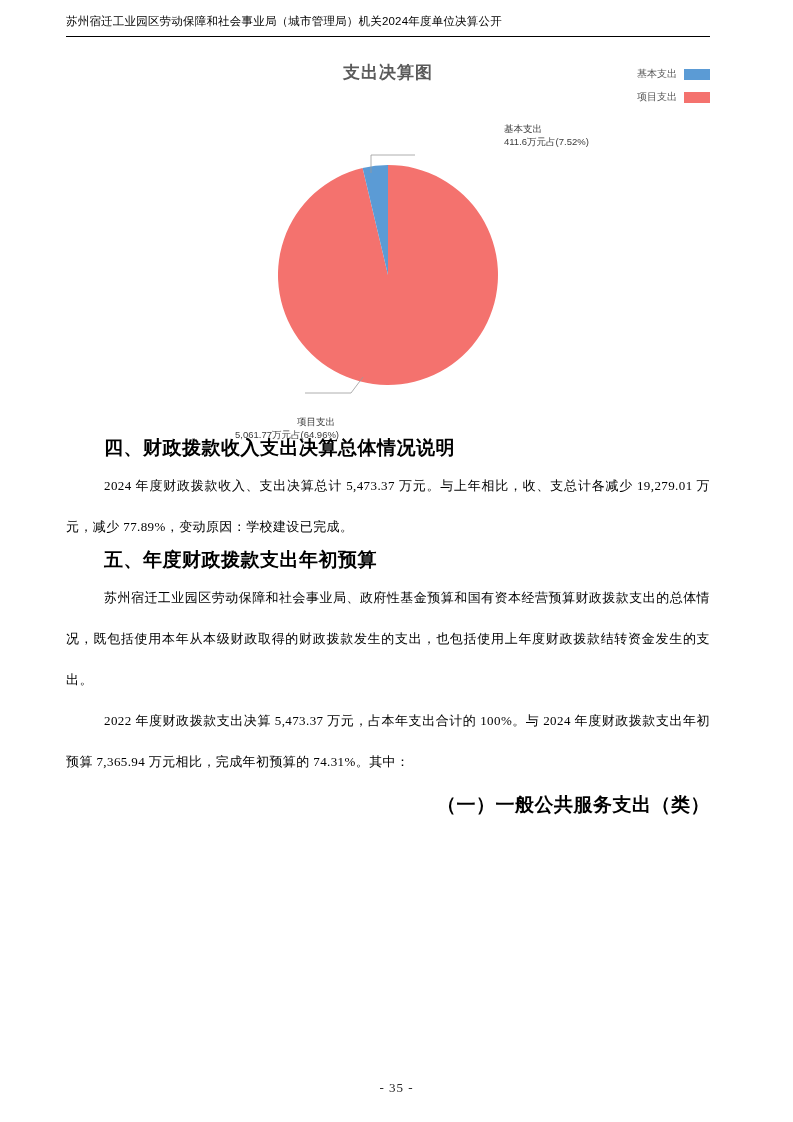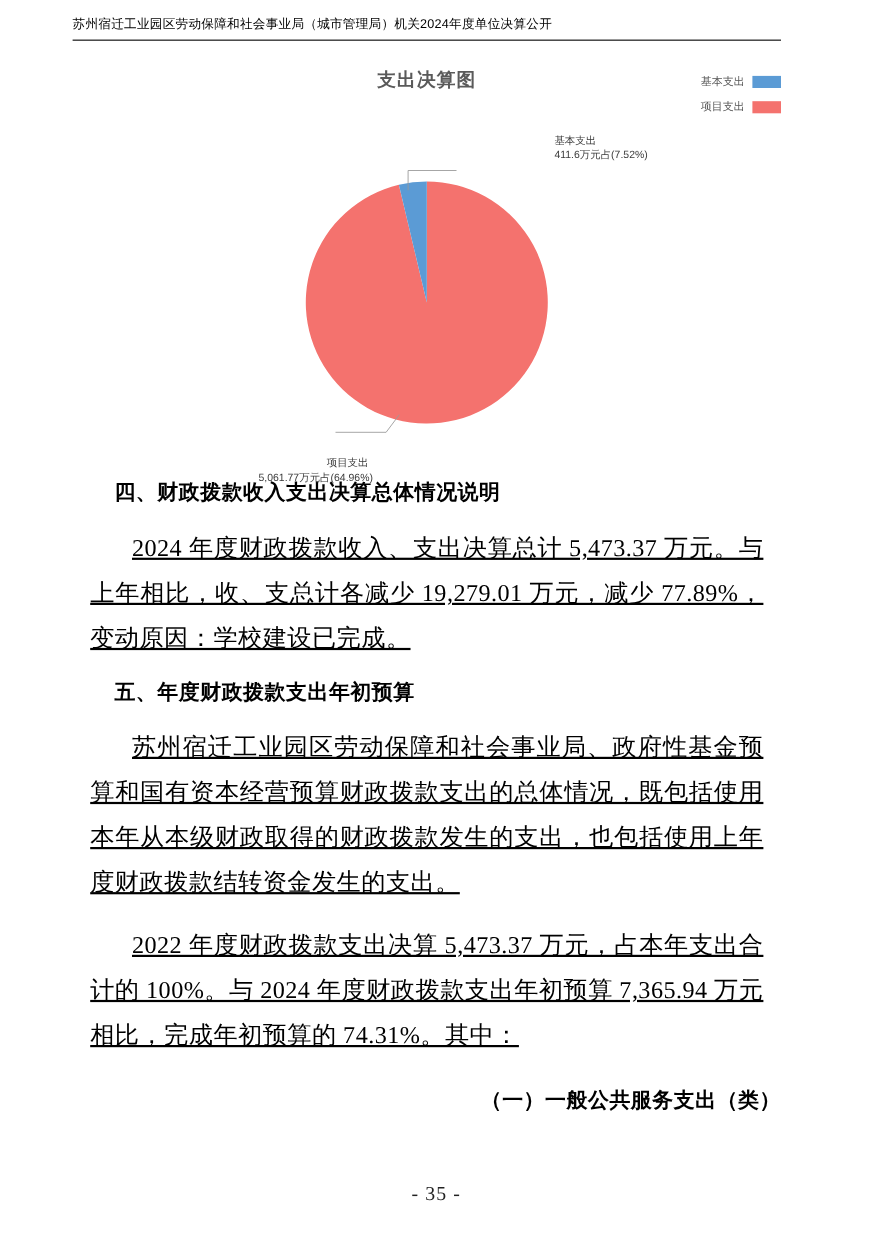--- a/index.html
+++ b/index.html
@@ -108,47 +108,46 @@
   
   .section-heading {
     font-family: Liberation Mono, monospace;
     font-weight: bold;
     font-size: 19px;
     letter-spacing: 0.5px;
     margin: 0 0 4px 0;
     text-indent: 38px;
   }
   .para {
-    font-size: 22px;
+    font-size: 13px;
     line-height: 41px;
     text-align: justify;
     text-justify: inter-ideograph;
     text-indent: 38px;
-    margin: 16px;
+    margin: 0;
     letter-spacing: 0.4px;
-    text-decoration: underline;
   }
   .sub-heading {
     font-weight: bold;
     font-size: 19px;
     text-indent: 38px;
     margin: 0;
     letter-spacing: 0.5px;
     text-align: right;
   }
   .gap-s { height: 10px; }
   .gap-m { height: 14px; }
   .footer {
     position: absolute;
     bottom: 26px;
     left: 0;
     width: 793px;
     text-align: center;
     font-family: "Liberation Serif", "DejaVu Serif", serif;
-    font-size: 18px;
+    font-size: 13px;
     color: #222;
     letter-spacing: 1px;
   }
 </style>
 </head>
 <body>
 
 <div class="page">
 
   <div class="header">

